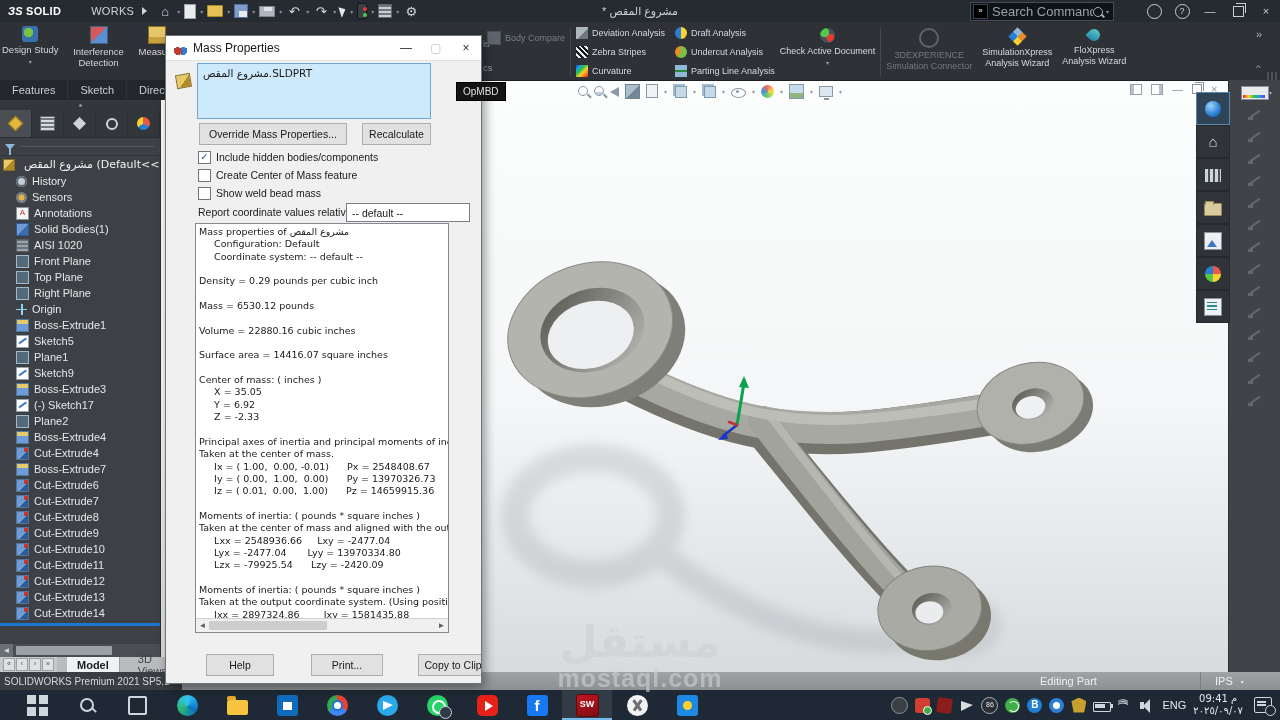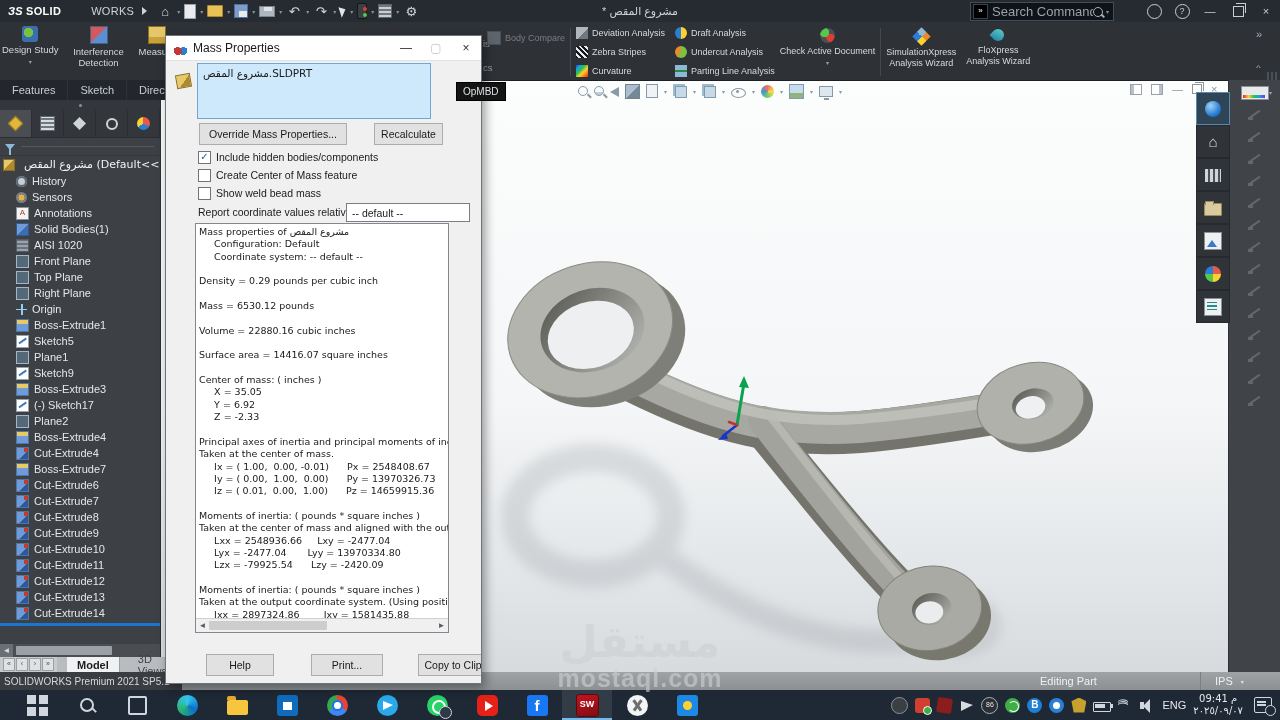--- a/index.html
+++ b/index.html
@@ -196,21 +196,21 @@
   #dialog{position:absolute;left:165px;top:35px;width:315px;height:647px;background:#f0f0f0;border:1px solid #6f7478;box-shadow:3px 4px 10px rgba(0,0,0,.4);z-index:20;overflow:hidden;}
   #dlg-titlebar{height:24px;background:#fff;display:flex;align-items:center;border-bottom:1px solid #e2e2e2;}
   #dlg-icon{width:13px;height:13px;margin:0 6px 0 8px;background:radial-gradient(circle at 30% 70%,#c23b30 30%,transparent 31%),radial-gradient(circle at 70% 70%,#2a7fd4 30%,transparent 31%),linear-gradient(0deg,transparent 0 40%,#5f6a75 40% 55%,transparent 55%);}
   #dlg-title{flex:1;font-size:12px;color:#1a1a1a;}
   .dlg-ctl{width:30px;height:24px;display:flex;align-items:center;justify-content:center;font-size:12px;color:#333;}
   .dlg-ctl.dim{color:#c5c5c5;}
   #dlg-particon{position:absolute;left:10px;top:38px;width:13px;height:12px;background:linear-gradient(135deg,#e8c96a 0 55%,#b08a2a 55%);border:1px solid #8a6f22;transform:rotate(-10deg);}
   #dlg-filebox{position:absolute;left:31px;top:27px;width:234px;height:56px;background:#cde9fb;border:1px solid #6fa8d8;font-size:10.5px;color:#1a1a1a;padding:3px 5px;box-sizing:border-box;}
   .dbtn{position:absolute;background:#e1e1e1;border:1px solid #adadad;font-size:10.5px;color:#1a1a1a;display:flex;align-items:center;justify-content:center;white-space:nowrap;}
   #btn-override{left:33px;top:87px;width:146px;height:20px;}
-  #btn-recalc{left:196px;top:87px;width:67px;height:20px;margin-left:12px;}
+  #btn-recalc{left:196px;top:87px;width:67px;height:20px;}
   #dlg-checks{position:absolute;left:32px;top:112px;}
   .cbrow{display:flex;align-items:center;height:18px;font-size:10.5px;color:#1a1a1a;}
   .cb{width:11px;height:11px;border:1px solid #707478;background:#fff;margin-right:5px;font-size:10px;line-height:10px;text-align:center;color:#1f5faa;flex:none;}
   #report-row{position:absolute;left:32px;top:170px;display:flex;align-items:center;font-size:10.5px;color:#1a1a1a;white-space:nowrap;}
   #report-combo{position:absolute;left:180px;top:167px;width:124px;height:19px;background:#fff;border:1px solid #7a7f84;font-size:10.5px;color:#1a1a1a;display:flex;align-items:center;padding-left:5px;box-sizing:border-box;}
   #results-box{position:absolute;left:29px;top:187px;width:254px;height:410px;background:#fff;border:1px solid #828790;box-sizing:border-box;overflow:hidden;}
   #results-text{padding:2px 0 0 3px;}
   .rl{height:12.35px;line-height:12.35px;font-size:9.5px;color:#1a1a1a;white-space:pre;}
   #results-hscroll{position:absolute;left:0;bottom:0;width:100%;height:13px;background:#f0f0f0;border-top:1px solid #d0d0d0;display:flex;align-items:center;}
   .rs-arrow{width:13px;height:12px;color:#5a5f64;font-size:8px;display:flex;align-items:center;justify-content:center;}
@@ -398,20 +398,25 @@
             </div>
           </div>
         </div>
       <div id="check-active">
         <span class="ri-check-active"></span>
         <span>Check Active Document</span>
         <span class="ca-dd">▾</span>
       </div>
       <div class="vsep"></div>
       <div id="eval-big" style="display:flex;gap:10px;">
+          <div class="bigbtn disabled">
+            <span class="bb-icon bb-3dexperience"></span>
+            <span>3DEXPERIENCE</span>
+            <span>Simulation Connector</span>
+          </div>
           <div class="bigbtn">
             <span class="bb-icon bb-simulationxpress"></span>
             <span>SimulationXpress</span>
             <span>Analysis Wizard</span>
           </div>
           <div class="bigbtn">
             <span class="bb-icon bb-floxpress"></span>
             <span>FloXpress</span>
             <span>Analysis Wizard</span>
           </div>

